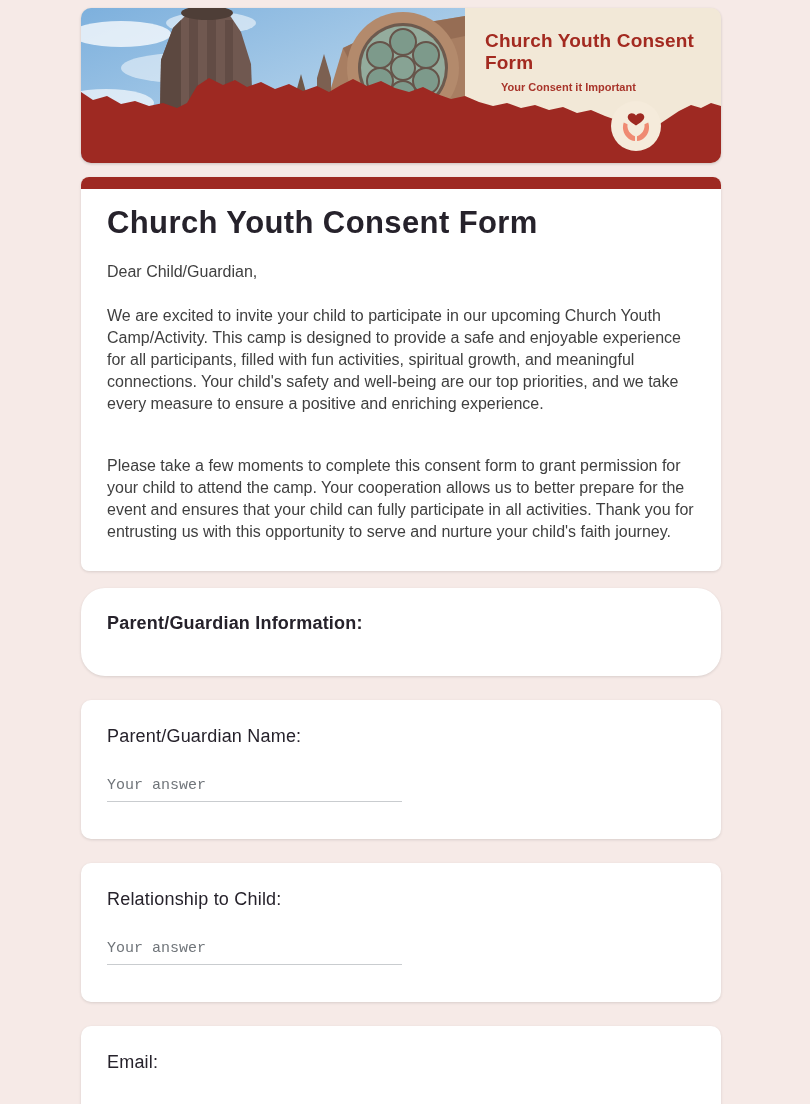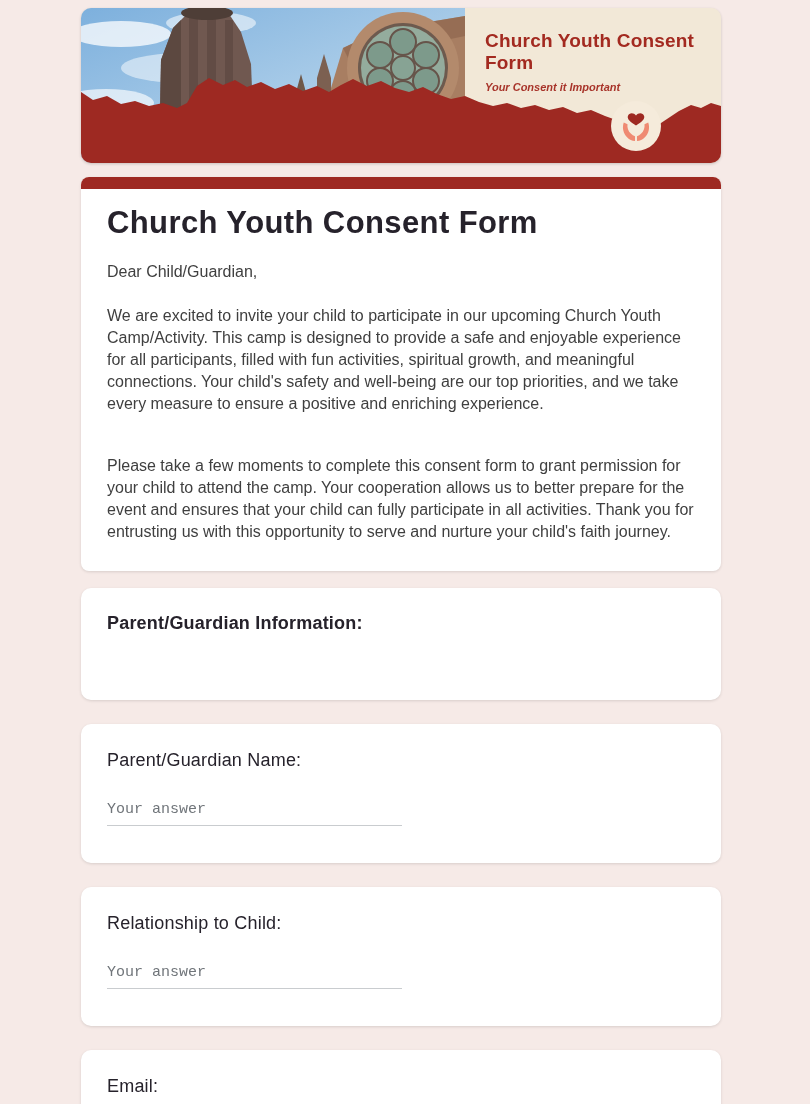--- a/index.html
+++ b/index.html
@@ -16,41 +16,41 @@
   .banner {
     position: relative; height: 155px; margin-top: 8px;
     border-radius: 10px; overflow: hidden;
     box-shadow: 0 1px 3px rgba(0,0,0,.18);
     background: #f2e8d7;
   }
   .banner-photo { position: absolute; left: 0; top: 0; width: 384px; height: 155px; }
   .banner-photo svg { display: block; width: 100%; height: 100%; }
   .banner-right { position: absolute; left: 384px; top: 0; width: 256px; height: 155px; background: #f2e8d7; }
   .banner-title { margin: 22px 18px 0 20px; font-size: 19px; font-weight: bold; color: #a32a20; letter-spacing: .2px; }
-  .banner-subtitle { margin: 7px 18px 0 20px; font-size: 11px; font-weight: bold; color: #a8342a; font-style: italic; }
+  .banner-subtitle { margin: 7px 18px 0 36px; font-size: 11px; font-weight: bold; color: #a8342a; }
   .torn-overlay { position: absolute; left: 0; top: 0; width: 640px; height: 155px; pointer-events: none; }
   .banner-icon { position: absolute; left: 529px; top: 92px; width: 52px; height: 52px; }
   .banner-icon svg { display: block; width: 100%; height: 100%; }
 
   
   .card {
     background: #ffffff; border-radius: 10px;
     box-shadow: 0 1px 3px rgba(0,0,0,.12);
   }
   .card-intro { margin-top: 14px; border-radius: 8px; overflow: hidden; }
   .topbar { height: 12px; background: #9e2922; }
   .intro-body { padding: 16px 26px 28px 26px; }
   .form-title {
     margin: 0 0 20px 0; font-size: 31px; font-weight: bold;
     color: #26222b; letter-spacing: .4px;
   }
   .greeting, .para { margin: 0 0 22px 0; font-size: 16px; line-height: 22px; color: #3f3f3f; }
   .para.last { margin-bottom: 0; margin-top: 40px; }
 
-  .section-card { margin-top: 17px; height: 112px; padding: 25px 26px 0 26px; }
+  .section-card { margin-top: 17px; height: 88px; padding: 25px 26px 0 26px; border-radius: 24px; }
   .section-label { font-size: 18px; font-weight: bold; color: #26222b; letter-spacing: .2px; }
 
   .q-card { margin-top: 24px; height: 139px; padding: 26px 26px 0 26px; }
   .q-label { font-size: 18px; font-weight: 500; color: #26222b; letter-spacing: .2px; }
   .q-input {
     display: block; margin-top: 30px; width: 295px;
     border: none; border-bottom: 1px solid #c9cccf;
     padding: 0 0 7px 0; background: transparent; outline: none;
     font-family: Liberation Mono, monospace;
     font-size: 15px; color: #3f3f3f;

